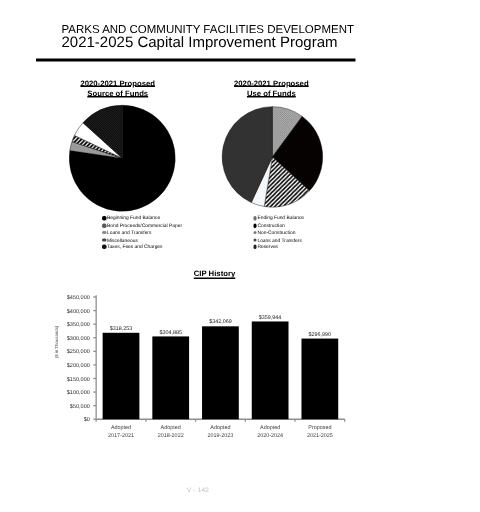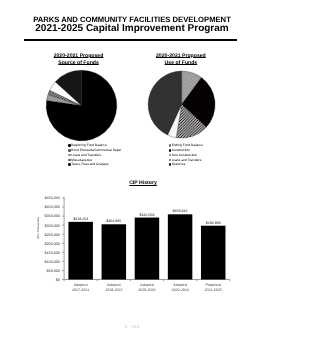--- a/index.html
+++ b/index.html
@@ -1,20 +1,20 @@
 <!DOCTYPE html>
 <html><head>
 <meta charset="utf-8">
 <style>
   html,body{margin:0;padding:0;}
   body{width:264px;height:341px;background:#ffffff;font-family:"Liberation Sans",sans-serif;color:#000;overflow:hidden;position:relative;
        -webkit-font-smoothing:antialiased;text-rendering:geometricPrecision;}
   .page{position:absolute;left:0;top:0;width:264px;height:341px;}
 
-  .title{position:absolute;left:0;width:264px;top:15.2px;text-align:center;font-weight:bold;}
+  .title{position:absolute;left:0;width:264px;top:15.2px;font-weight:normal;padding-left:41px;}
   .title .l1{font-size:7.66px;line-height:9.3px;}
   .title .l2{font-size:10px;line-height:9.3px;}
   .rule{position:absolute;left:23.8px;width:213px;top:38.9px;height:1.8px;background:#000;}
 
   .pie-title{position:absolute;text-align:center;font-weight:bold;font-size:5.15px;line-height:6.45px;}
   .pie-title span{text-decoration:underline;text-underline-offset:0.45px;text-decoration-thickness:0.5px;}
 
   .legend{position:absolute;font-size:3.25px;line-height:4.75px;white-space:nowrap;}
   .legend .row{display:flex;align-items:center;height:4.75px;}
   .legend .sw{width:2.45px;height:2.45px;flex:none;margin-right:0.7px;border-radius:50%;box-sizing:border-box;}

